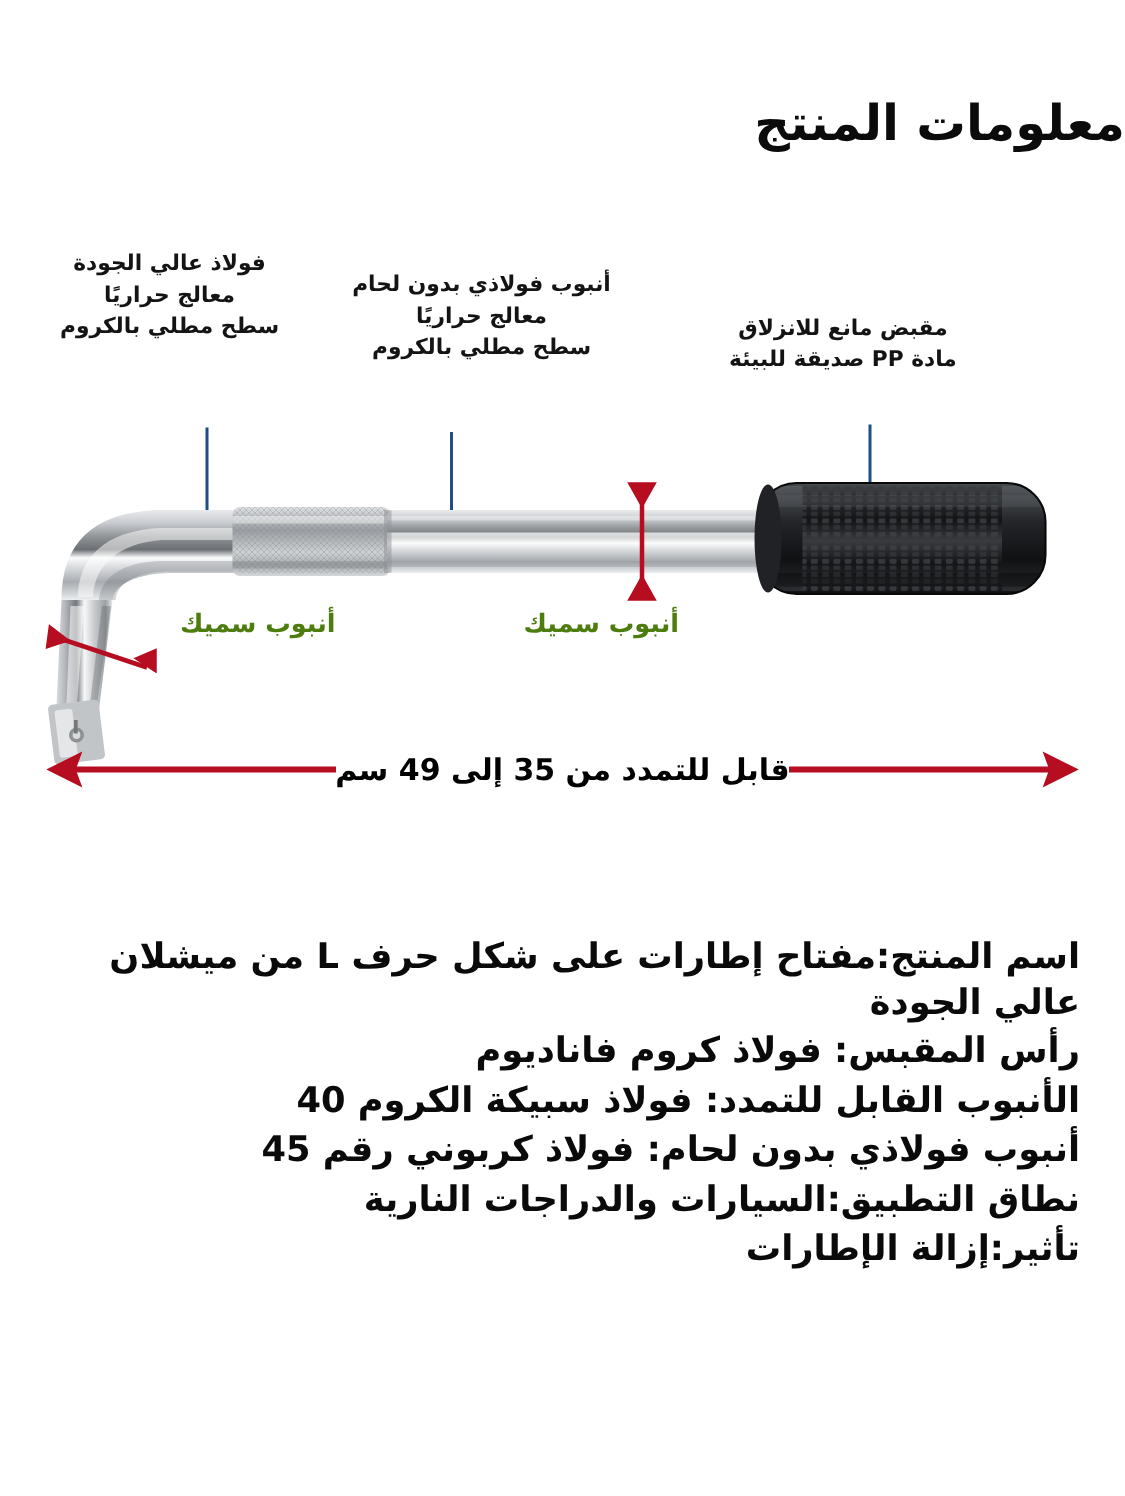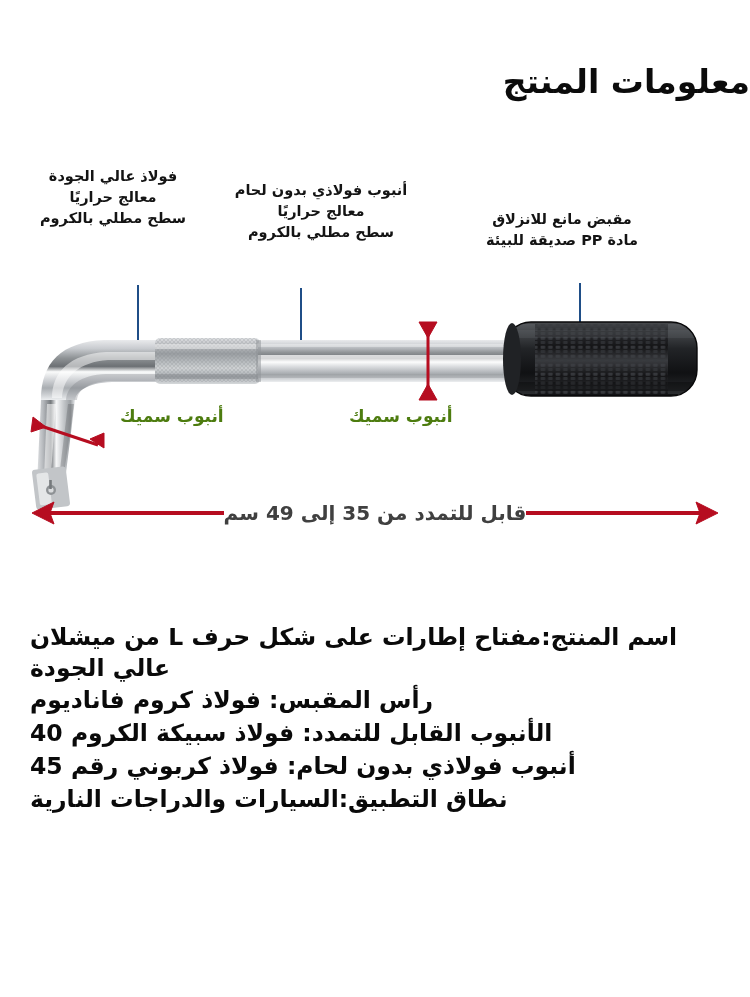--- a/index.html
+++ b/index.html
@@ -99,32 +99,32 @@
   }
   #measure-text {
     position: absolute;
     left: 0;
     top: 0;
     width: 694px;
     text-align: center;
     direction: rtl;
     font-size: 20px;
     font-weight: 700;
-    color: #404040;
+    color: #000000;
     line-height: 34px;
   }
 
   
   #spec-block {
     position: absolute;
     top: 622px;
     left: 30px;
     width: 690px;
     direction: rtl;
-    text-align: left;
+    text-align: right;
     color: #0a0a0a;
   }
   .spec-line {
     font-size: 23.5px;
     font-weight: 700;
     line-height: 1.32;
     margin: 0 0 2px 0;
     letter-spacing: 0.1px;
   }
   .spec-line.first { line-height: 1.30; }
@@ -304,13 +304,14 @@
   </svg>
   <div id="measure-text">قابل للتمدد من 35 إلى 49 سم</div>
 </div>
 
 <div id="spec-block">
   <p class="spec-line first">اسم المنتج:مفتاح إطارات على شكل حرف L من ميشلان عالي الجودة</p>
   <p class="spec-line">رأس المقبس: فولاذ كروم فاناديوم</p>
   <p class="spec-line">الأنبوب القابل للتمدد: فولاذ سبيكة الكروم 40</p>
   <p class="spec-line">أنبوب فولاذي بدون لحام: فولاذ كربوني رقم 45</p>
   <p class="spec-line">نطاق التطبيق:السيارات والدراجات النارية</p>
+  <p class="spec-line">تأثير:إزالة الإطارات</p>
 </div>
 
 </body></html>

